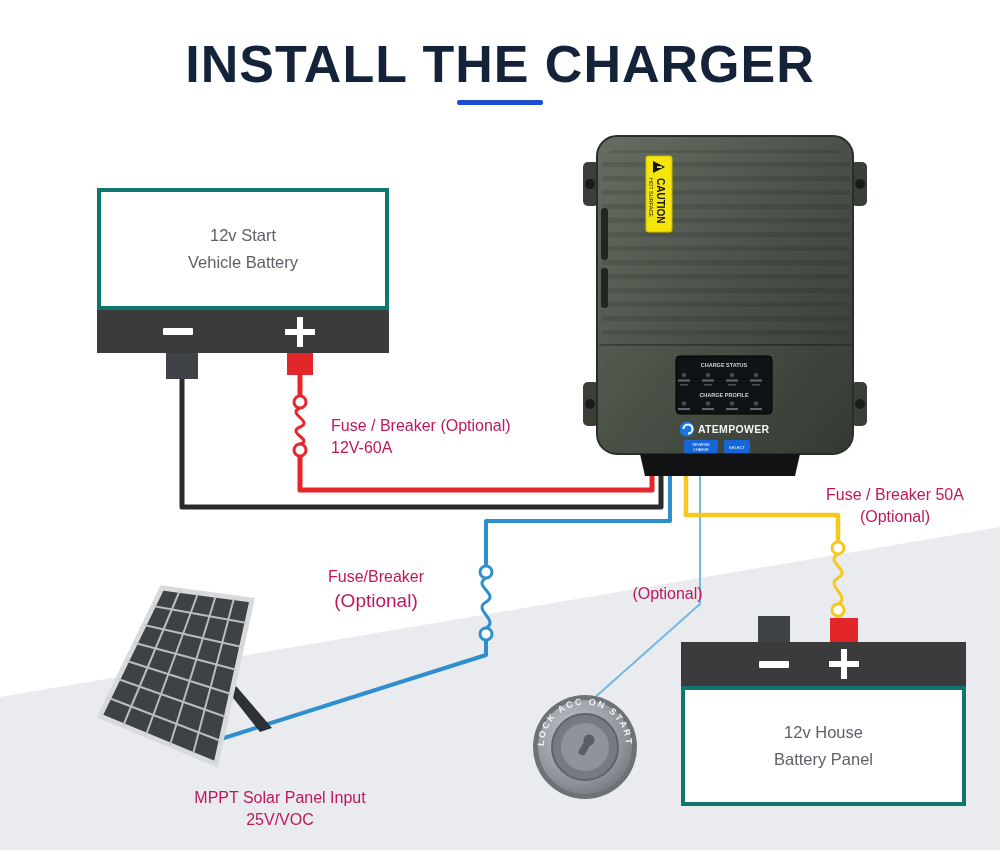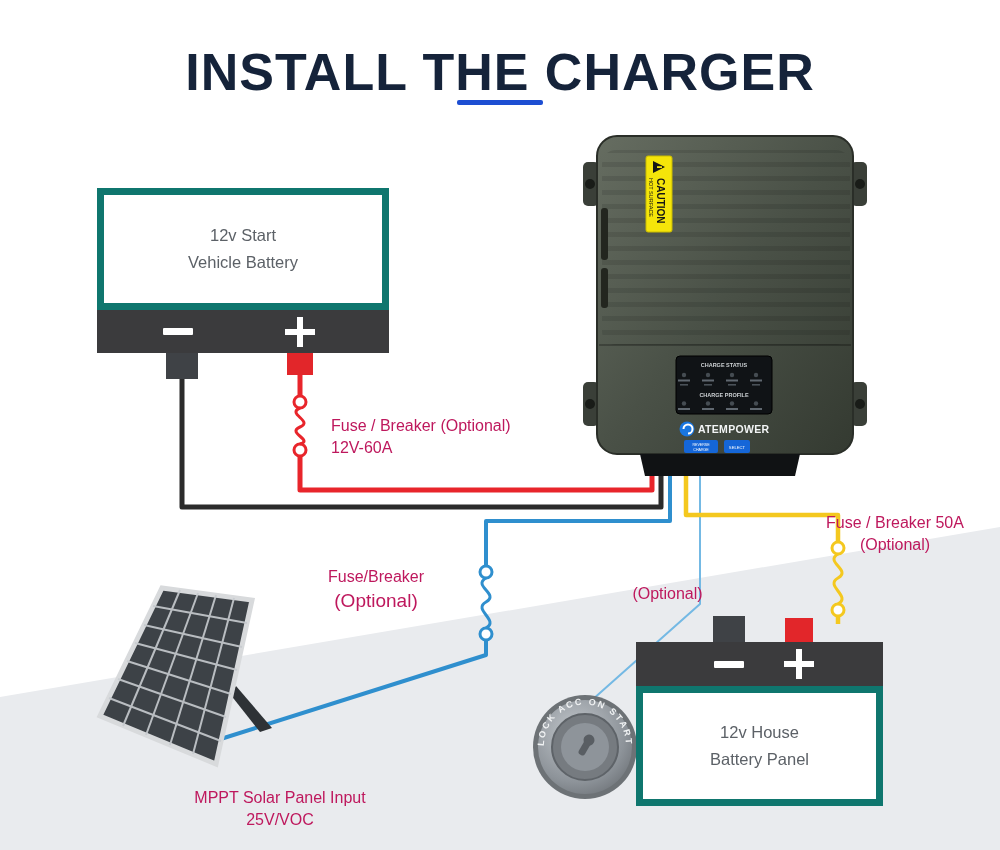--- a/index.html
+++ b/index.html
@@ -5,60 +5,60 @@
   html,body{margin:0;padding:0;background:#ffffff;}
   .canvas{position:relative;width:1000px;height:850px;background:#ffffff;overflow:hidden;
           font-family:"Liberation Sans",sans-serif;}
   .bg-wedge{position:absolute;inset:0;background:#e9ebee;
             clip-path:polygon(0 82%,100% 62%,100% 100%,0 100%);z-index:0;}
   .layer-svg{position:absolute;inset:0;z-index:1;}
   .layer-html{position:absolute;inset:0;z-index:2;pointer-events:none;}
 
   
   .title-wrap{position:absolute;top:34px;left:0;width:100%;text-align:center;}
-  .title-wrap h1{margin:8px;font-size:52px;font-weight:900;letter-spacing:1px;color:#15233a;}
+  .title-wrap h1{margin:0;font-size:52px;font-weight:900;letter-spacing:1px;color:#15233a;}
   .title-underline{position:absolute;top:100px;left:457px;width:86px;height:5px;
                    background:#1d4ed2;border-radius:2px;}
 
   
   .batt{position:absolute;}
-  .batt-body{position:absolute;left:0;width:100%;background:#ffffff;border:7px solid #0f766e;
+  .batt-body{position:absolute;left:0;width:100%;background:#ffffff;border:4px solid #0f766e;
              box-sizing:border-box;display:flex;flex-direction:column;justify-content:center;
              align-items:center;gap:5px;}
   .batt-text{color:#5c6167;font-size:16.5px;line-height:1.3;}
   .batt-band{position:absolute;left:0;width:100%;background:#3b3b3d;}
   .term{position:absolute;}
   .term-neg{background:#3f4246;}
   .term-pos{background:#e2262a;}
   .sym-minus{position:absolute;width:30px;height:7px;background:#ffffff;border-radius:1px;}
   .sym-plus{position:absolute;width:30px;height:30px;}
   .sym-plus::before{content:"";position:absolute;left:0;top:12px;width:30px;height:6px;background:#fff;}
   .sym-plus::after{content:"";position:absolute;left:12px;top:0;width:6px;height:30px;background:#fff;}
 
   #start-batt{left:97px;top:188px;width:292px;height:200px;}
   #start-batt .batt-body{top:0;height:122px;}
   #start-batt .batt-band{top:122px;height:43px;}
   #start-batt .sym-minus{left:66px;top:18px;}
   #start-batt .sym-plus{left:188px;top:7px;}
   #start-batt .term-neg{left:69px;top:165px;width:32px;height:26px;}
   #start-batt .term-pos{left:190px;top:165px;width:26px;height:22px;}
 
-  #house-batt{left:636px;top:616px;width:247px;height:192px;}
+  #house-batt{left:681px;top:616px;width:285px;height:192px;}
   #house-batt .term-neg{left:77px;top:0;width:32px;height:28px;}
   #house-batt .term-pos{left:149px;top:2px;width:28px;height:24px;}
   #house-batt .batt-band{top:26px;height:44px;}
   #house-batt .sym-minus{left:78px;top:19px;}
   #house-batt .sym-plus{left:148px;top:7px;}
   #house-batt .batt-body{top:70px;height:120px;}
 
   
   .lbl{position:absolute;color:#be185d;font-size:16px;line-height:1.4;}
   .lbl .l2-big{font-size:19px;}
   #lbl-fuse-red{left:331px;top:415px;text-align:left;}
-  #lbl-fuse-yellow{left:790px;top:484px;width:210px;text-align:center;margin-top:28px;}
+  #lbl-fuse-yellow{left:790px;top:484px;width:210px;text-align:center;}
   #lbl-fuse-blue{left:296px;top:566px;width:160px;text-align:center;}
   #lbl-acc{left:570px;top:583px;width:195px;text-align:center;}
   #lbl-solar{left:155px;top:787px;width:250px;text-align:center;}
 </style>
 </head>
 <body>
 
 <div class="canvas">
 
   <div class="bg-wedge"></div>

